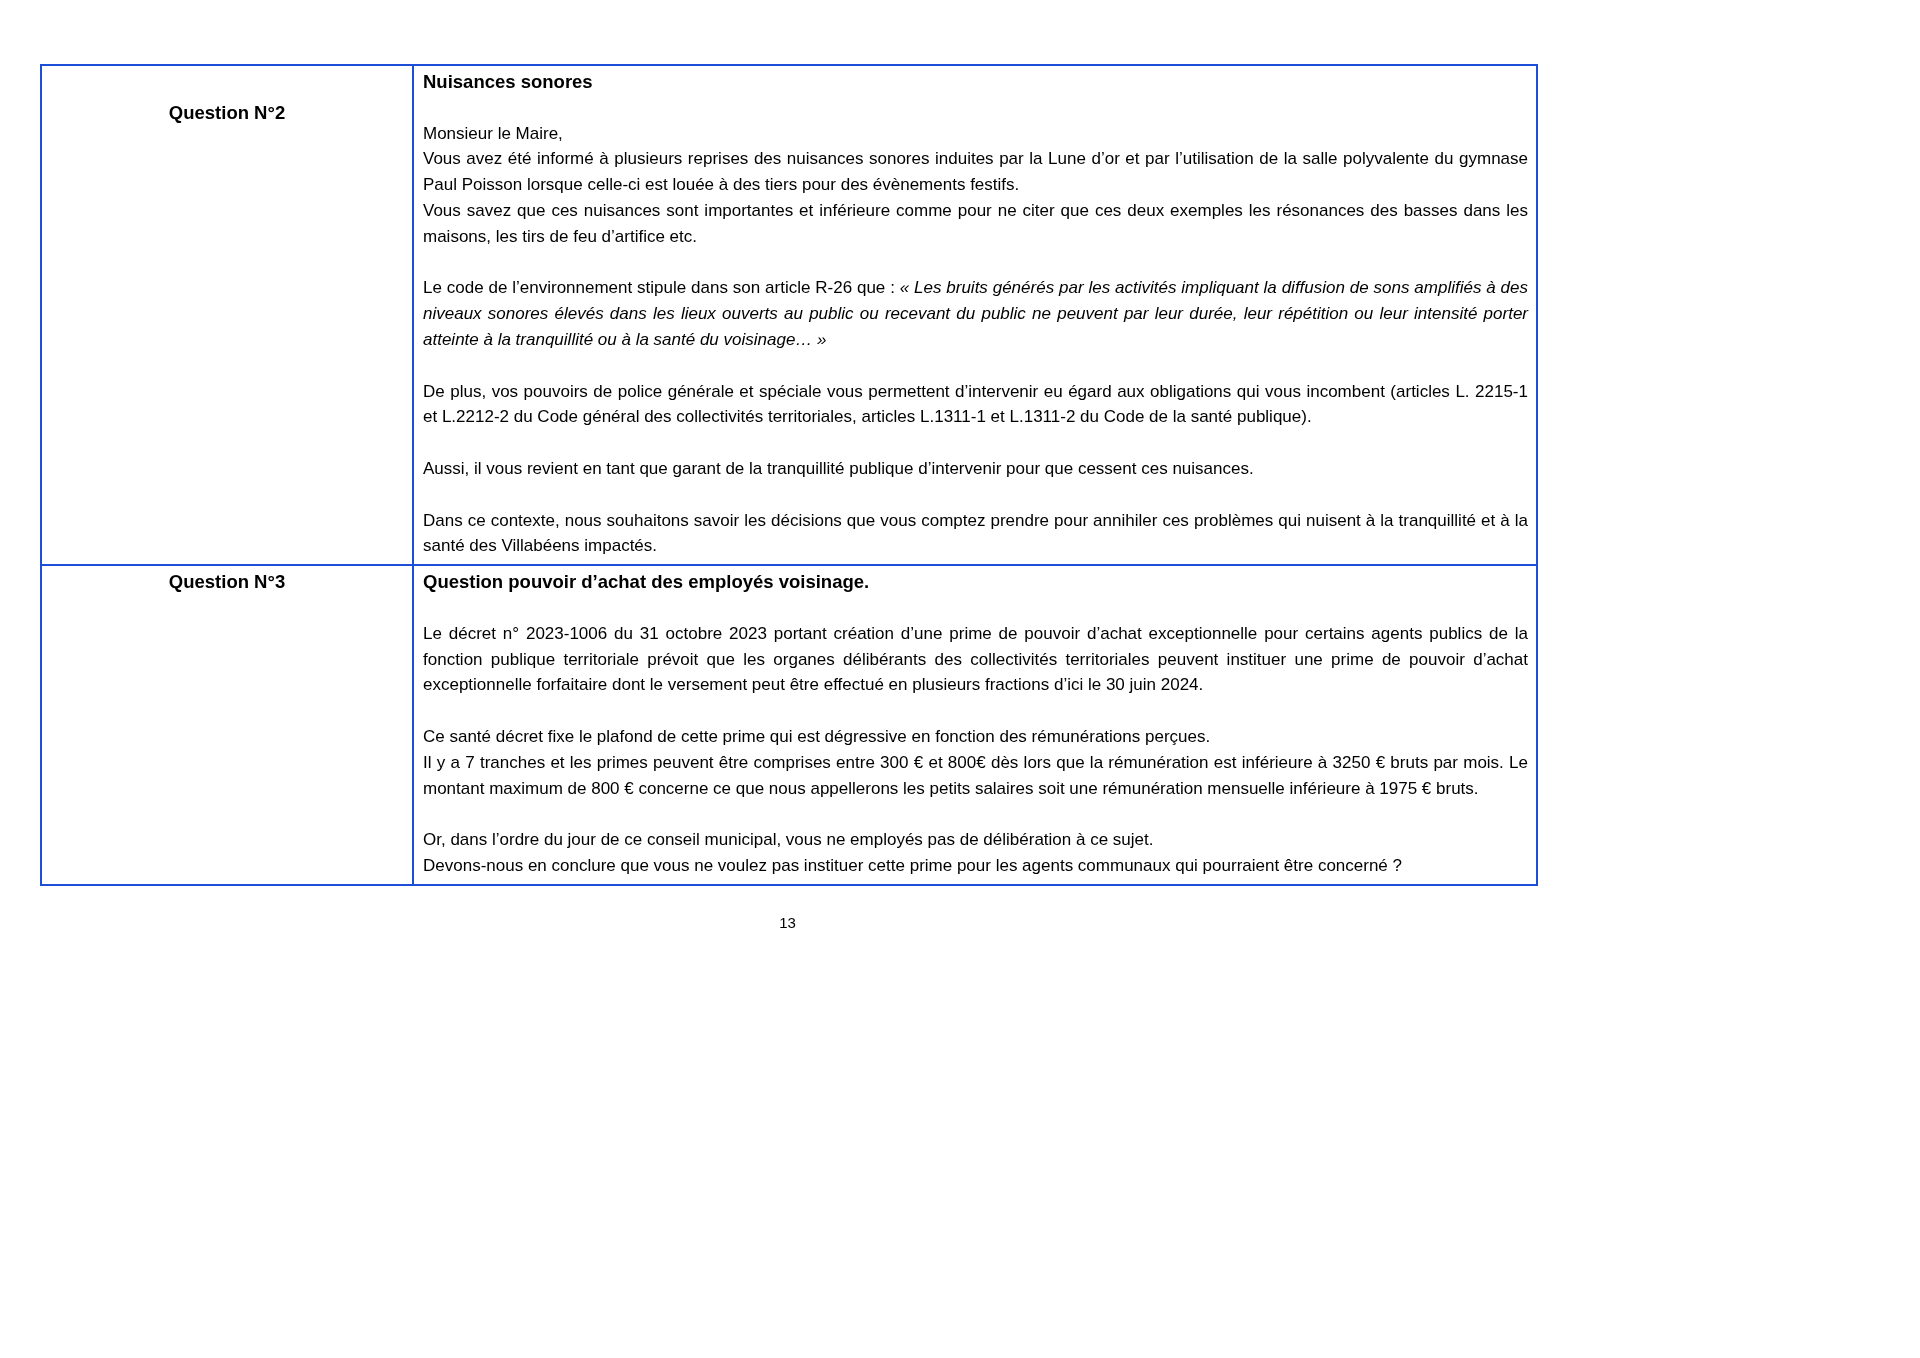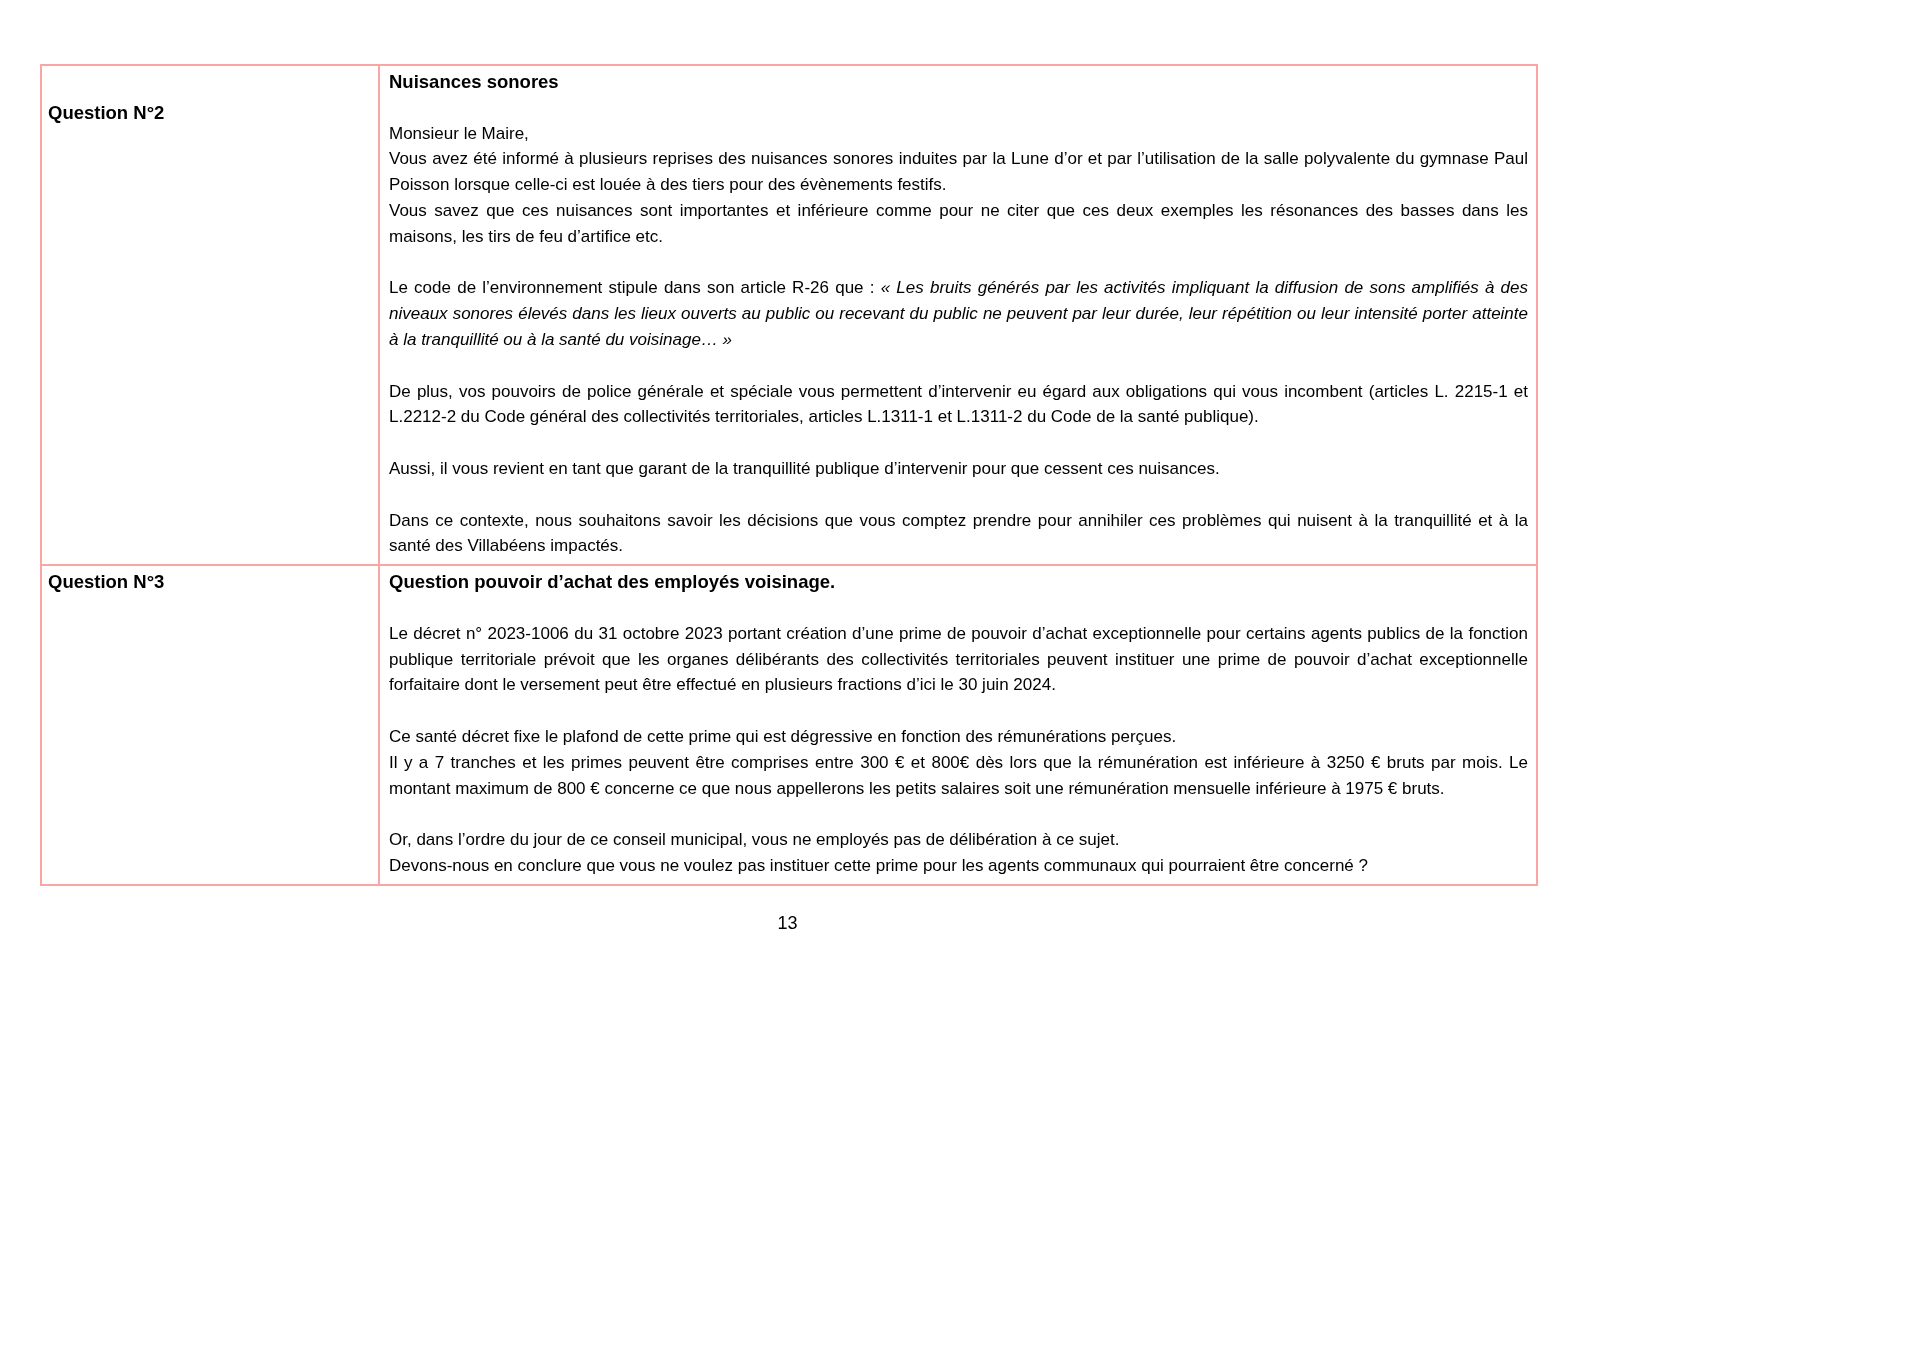--- a/index.html
+++ b/index.html
@@ -19,27 +19,28 @@
     padding-top: 64px;
     box-sizing: border-box;
   }
   .questions-table {
     border-collapse: collapse;
     margin-left: 40px;
     width: 1498px;
     table-layout: fixed;
   }
   .questions-table td {
-    border: 2px solid #fca5a5;
+    border: 2px solid #1d4ed8;
     vertical-align: top;
     box-sizing: border-box;
     margin-left: 22px;
   }
   .label-cell {
-    width: 338px;
+    width: 372px;
+    text-align: center;
     padding: 3px 6px 4px 6px;
   }
   .questions-table tr:first-child .label-cell {
     padding-top: 34px;
   }
   .question-label {
     font-weight: bold;
     font-size: 18.5px;
     line-height: 25.8px;
   }
@@ -59,21 +60,21 @@
   }
   .seg-italic {
     font-style: italic;
   }
   .para.blank {
     text-align: left;
   }
   .page-number {
     text-align: center;
     margin-top: 26px;
-    font-size: 18px;
+    font-size: 15px;
     line-height: 22px;
   }
 </style>
 </head>
 <body>
 
 <div class="page">
   <table class="questions-table">
     <tbody>
         <tr class="question-row">

